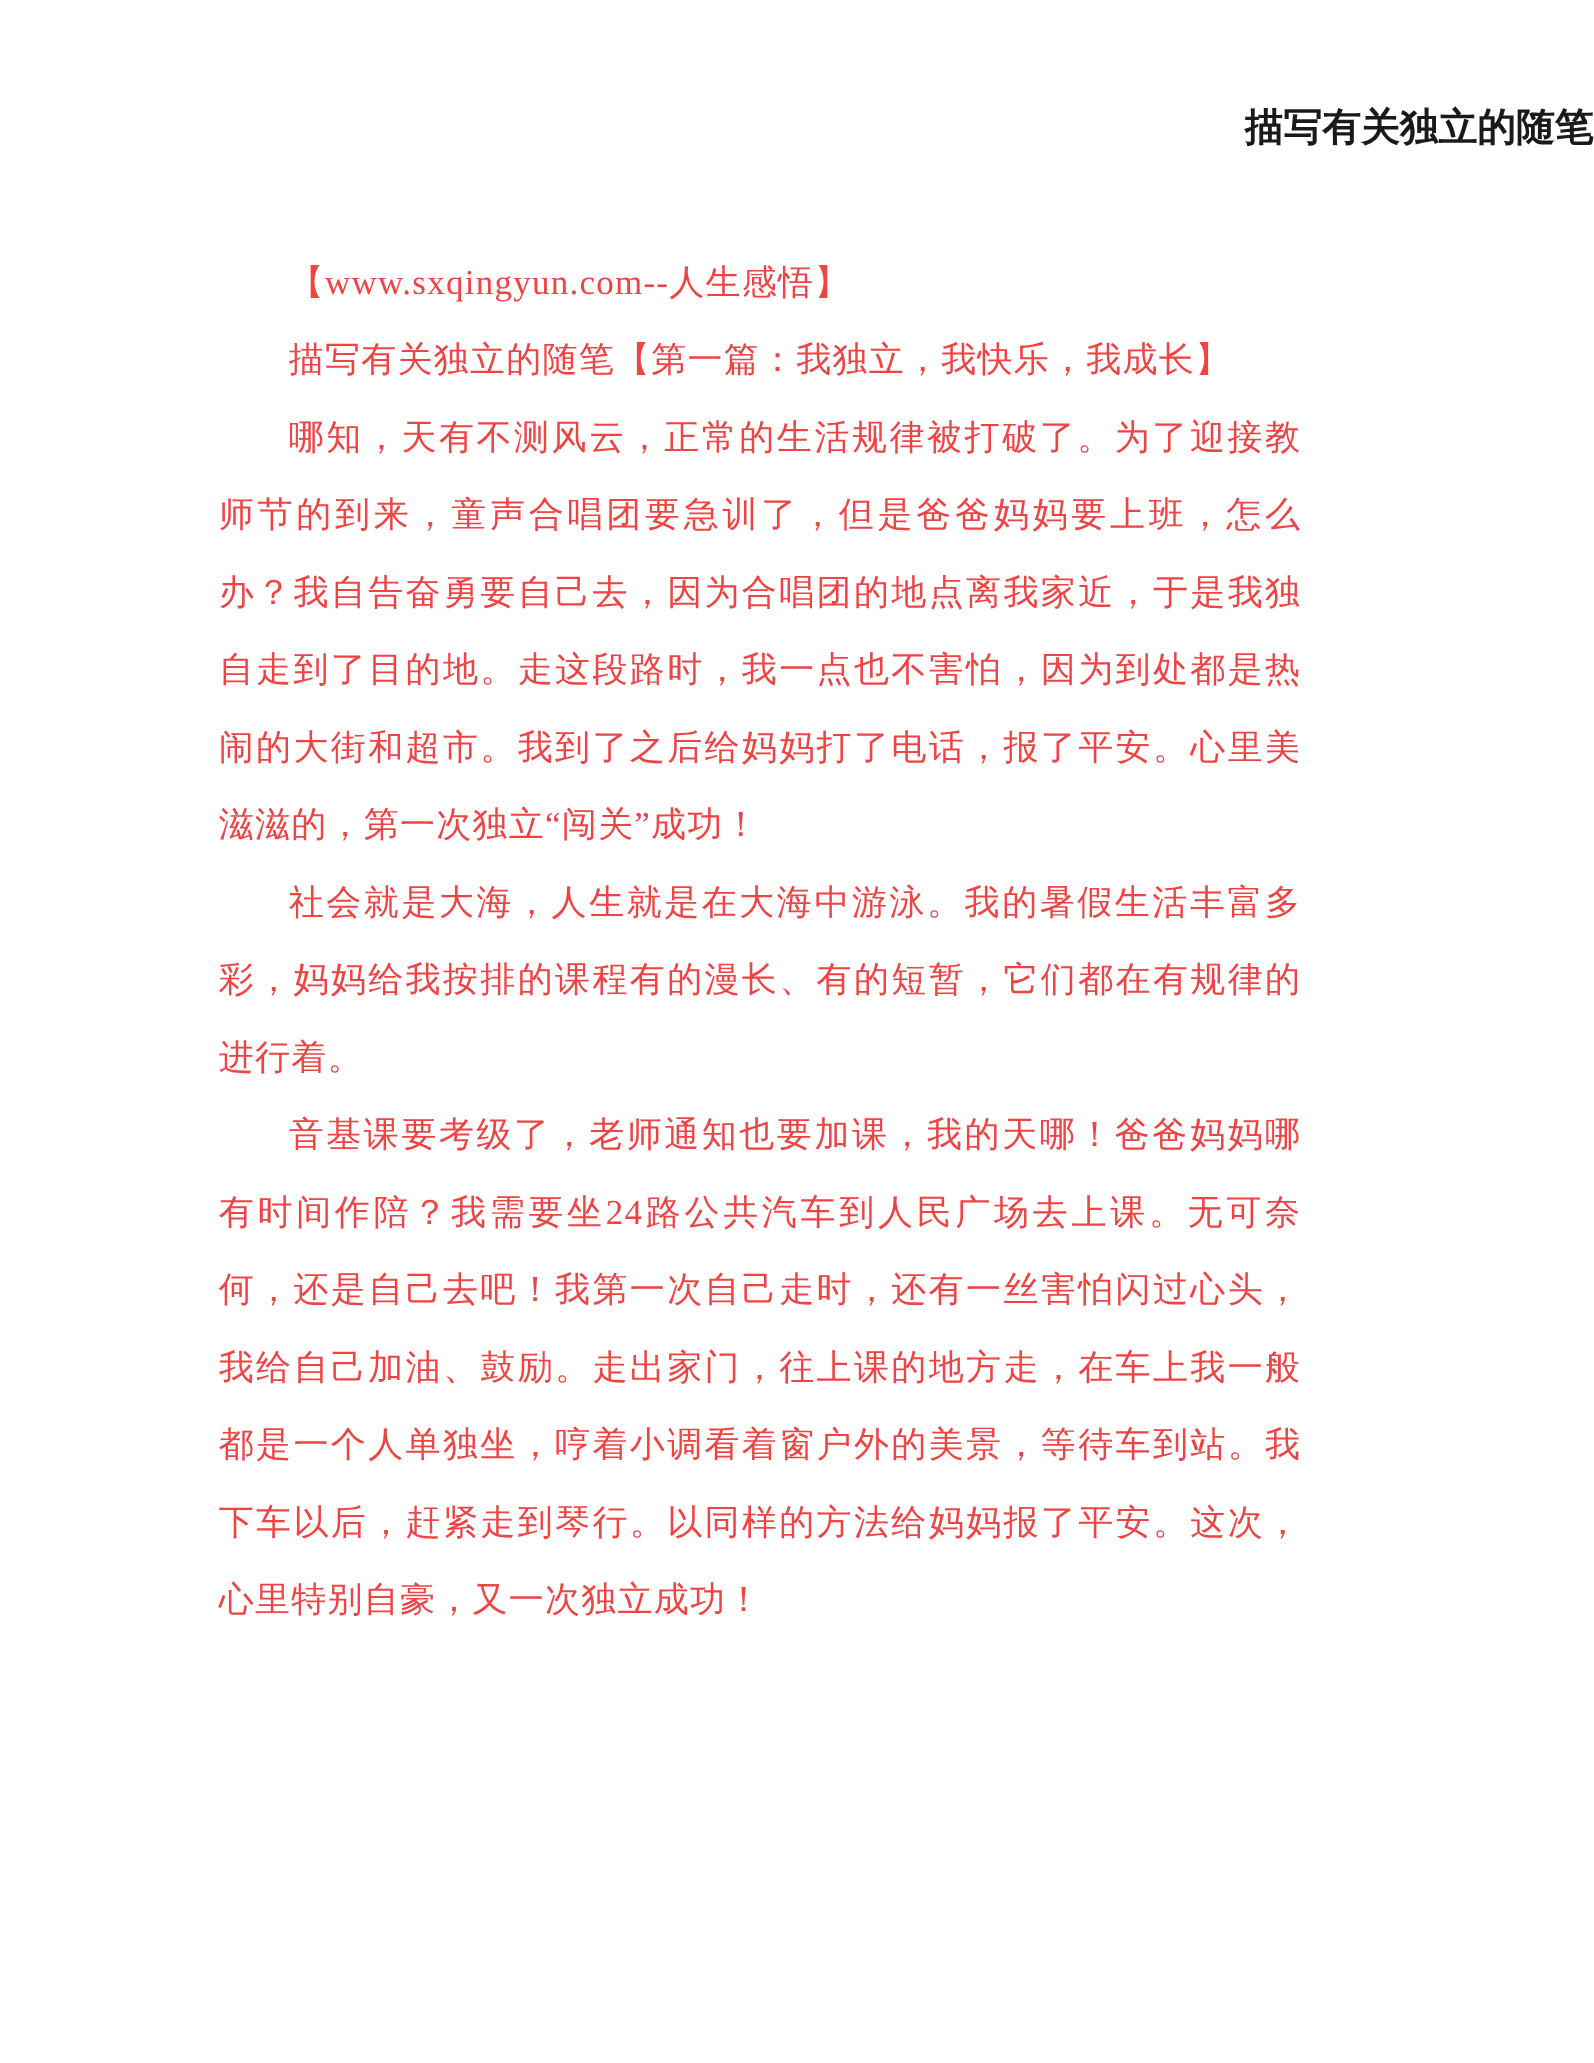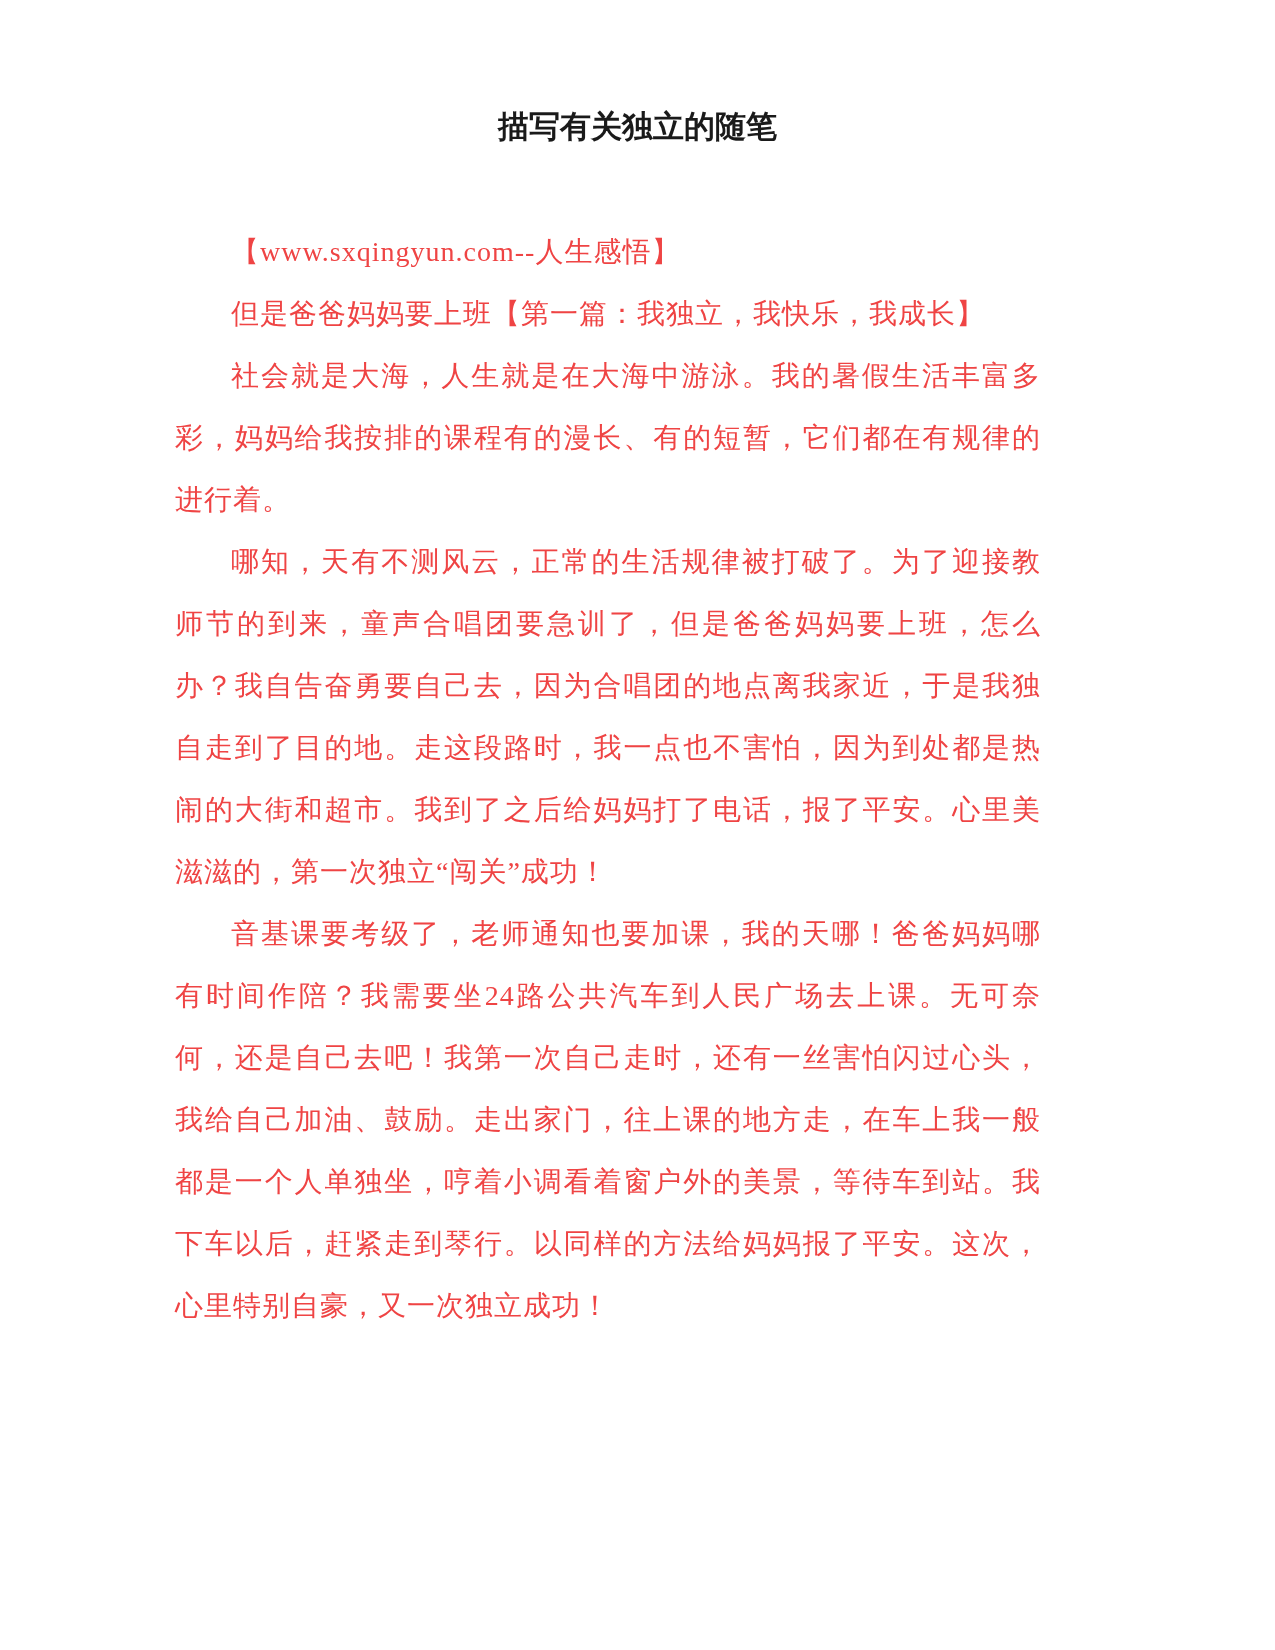--- a/index.html
+++ b/index.html
@@ -11,22 +11,22 @@
     position: relative;
     width: 1275px;
     height: 1650px;
     background: #ffffff;
     overflow: hidden;
     font-family: "Liberation Serif", serif;
     color: #000000;
   }
   .doc-title {
     margin: 0;
-    padding-top: 105px;
-    text-align: center;
+    padding-top: 80px;
+    text-align: right;
     font-family: "Liberation Sans", "DejaVu Sans", sans-serif;
     font-weight: 700;
     font-size: 31px;
     line-height: 44px;
     color: #1a1a1a;
   }
   .doc-body {
     margin: 72px auto 0 auto;
     width: 866px;       
     margin-left: 175px;
@@ -43,18 +43,18 @@
   }
 </style>
 </head>
 <body>
 
 <div class="page">
   <h1 class="doc-title">描写有关独立的随笔</h1>
 
   <div class="doc-body">
     <p class="para">【www.sxqingyun.com--人生感悟】</p>
-    <p class="para">但是爸爸妈妈要上班【第一篇：我独立，我快乐，我成长】</p>
+    <p class="para">描写有关独立的随笔【第一篇：我独立，我快乐，我成长】</p>
+    <p class="para">哪知，天有不测风云，正常的生活规律被打破了。为了迎接教师节的到来，童声合唱团要急训了，但是爸爸妈妈要上班，怎么办？我自告奋勇要自己去，因为合唱团的地点离我家近，于是我独自走到了目的地。走这段路时，我一点也不害怕，因为到处都是热闹的大街和超市。我到了之后给妈妈打了电话，报了平安。心里美滋滋的，第一次独立“闯关”成功！</p>
     <p class="para">社会就是大海，人生就是在大海中游泳。我的暑假生活丰富多彩，妈妈给我按排的课程有的漫长、有的短暂，它们都在有规律的进行着。</p>
-    <p class="para">哪知，天有不测风云，正常的生活规律被打破了。为了迎接教师节的到来，童声合唱团要急训了，但是爸爸妈妈要上班，怎么办？我自告奋勇要自己去，因为合唱团的地点离我家近，于是我独自走到了目的地。走这段路时，我一点也不害怕，因为到处都是热闹的大街和超市。我到了之后给妈妈打了电话，报了平安。心里美滋滋的，第一次独立“闯关”成功！</p>
     <p class="para">音基课要考级了，老师通知也要加课，我的天哪！爸爸妈妈哪有时间作陪？我需要坐24路公共汽车到人民广场去上课。无可奈何，还是自己去吧！我第一次自己走时，还有一丝害怕闪过心头，我给自己加油、鼓励。走出家门，往上课的地方走，在车上我一般都是一个人单独坐，哼着小调看着窗户外的美景，等待车到站。我下车以后，赶紧走到琴行。以同样的方法给妈妈报了平安。这次，心里特别自豪，又一次独立成功！</p>
   </div>
 </div>
 
 </body></html>

